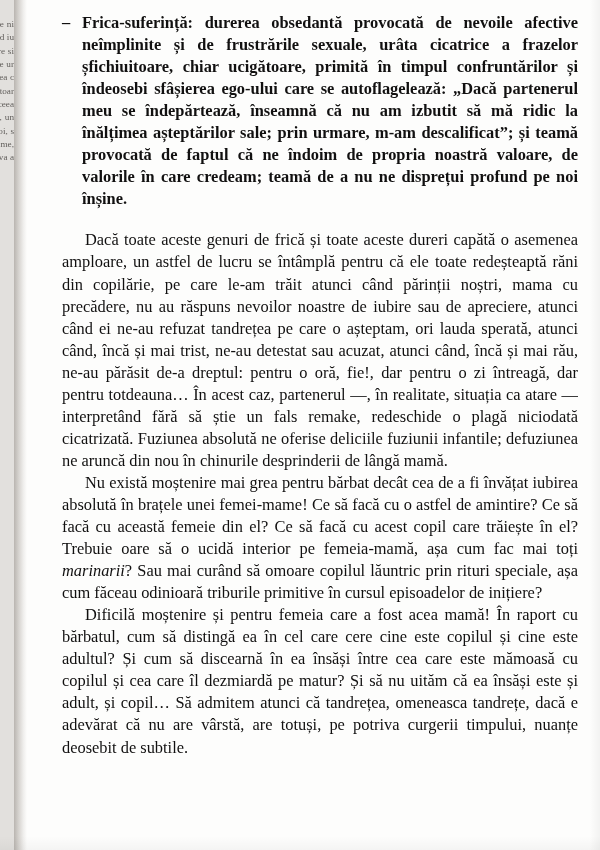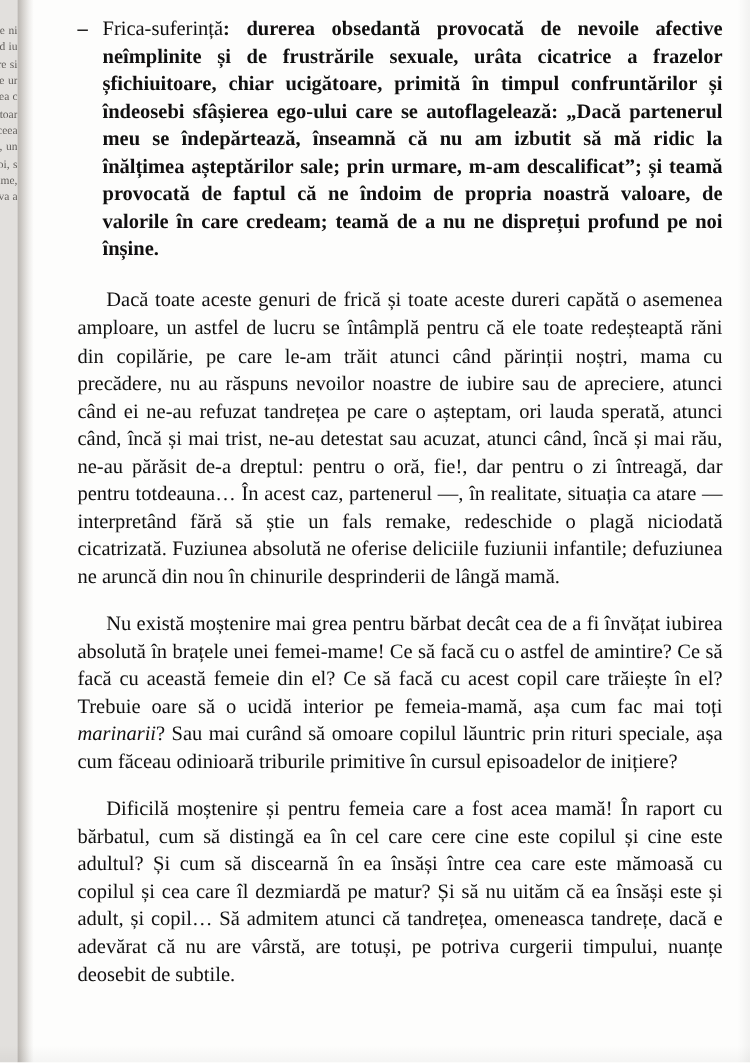--- a/index.html
+++ b/index.html
@@ -81,26 +81,25 @@
     font-weight: bold;
     padding-left: 20px;
     margin-bottom: 19px;
   }
   .bullet-dash {
     position: absolute;
     left: 0;
     top: 0;
     font-weight: bold;
   }
-  .term { font-weight: normal; }
+  .term { font-weight: bold; }
 
   
   .body-par {
     text-indent: 23px;
-    margin-top: 16px;
   }
 
   em.it {
   }
 
   
   .edge-vignette {
     position: absolute;
     right: 0; top: 0;
     width: 10px; height: 850px;

